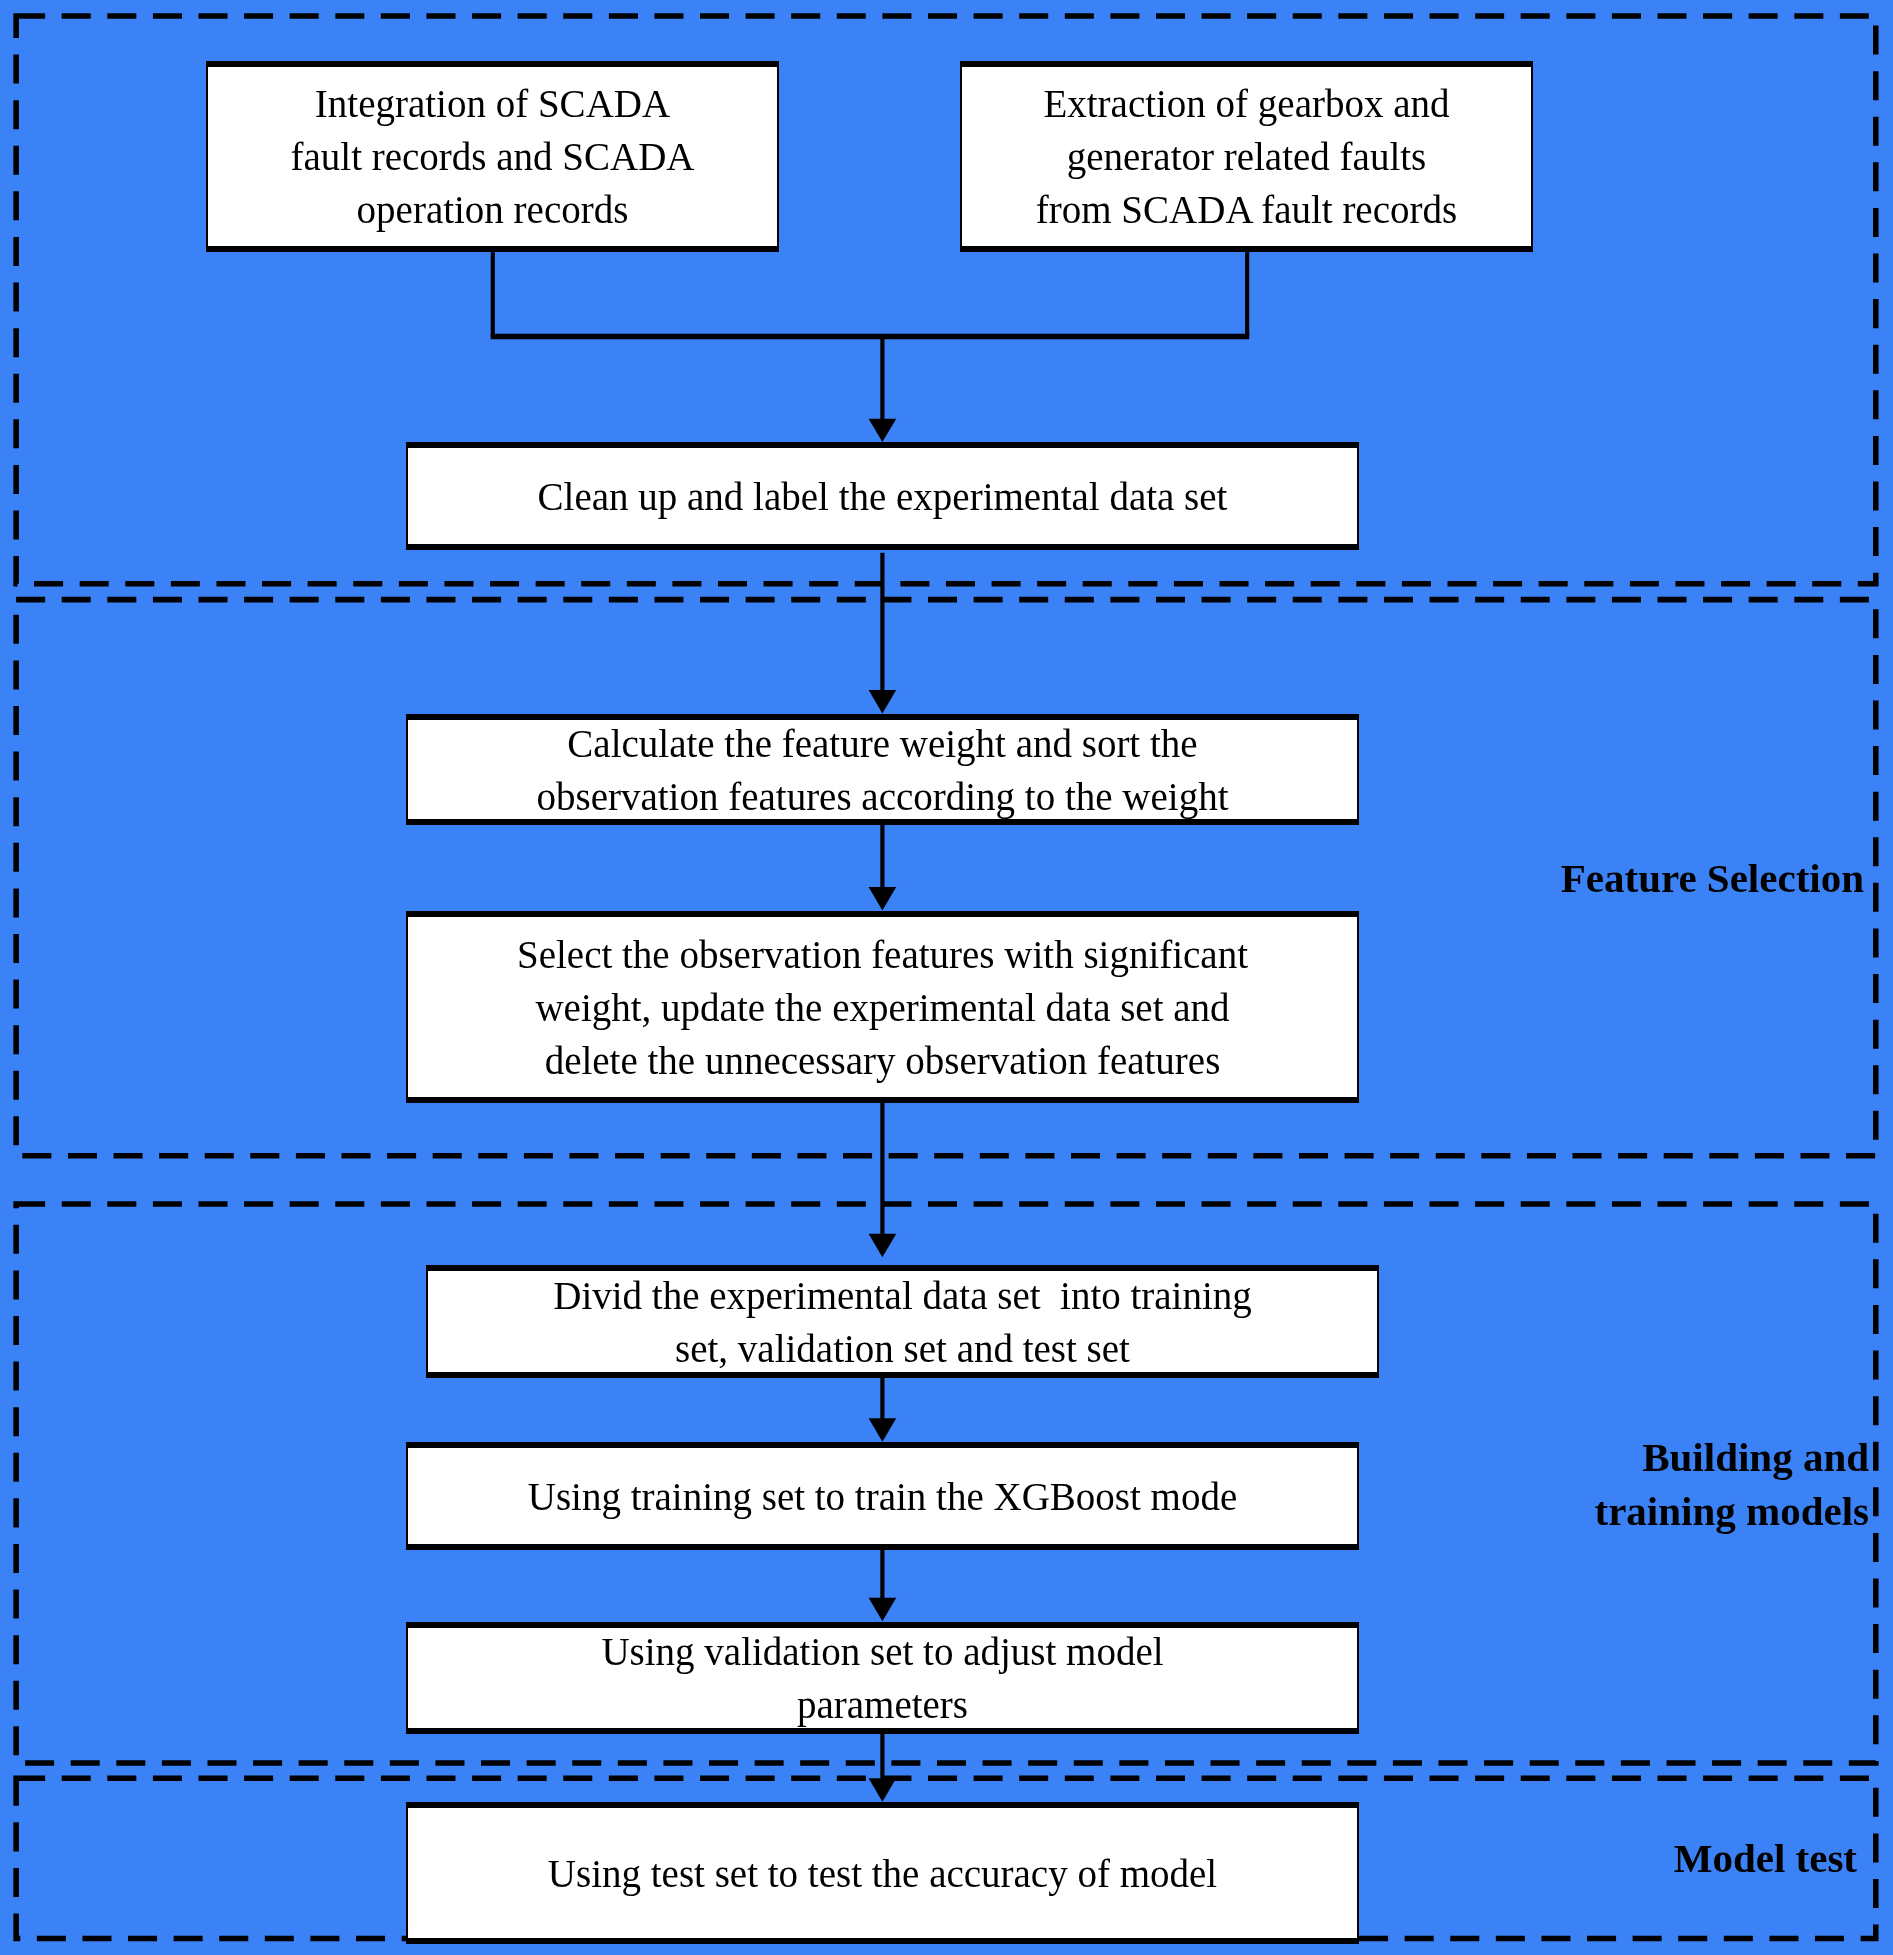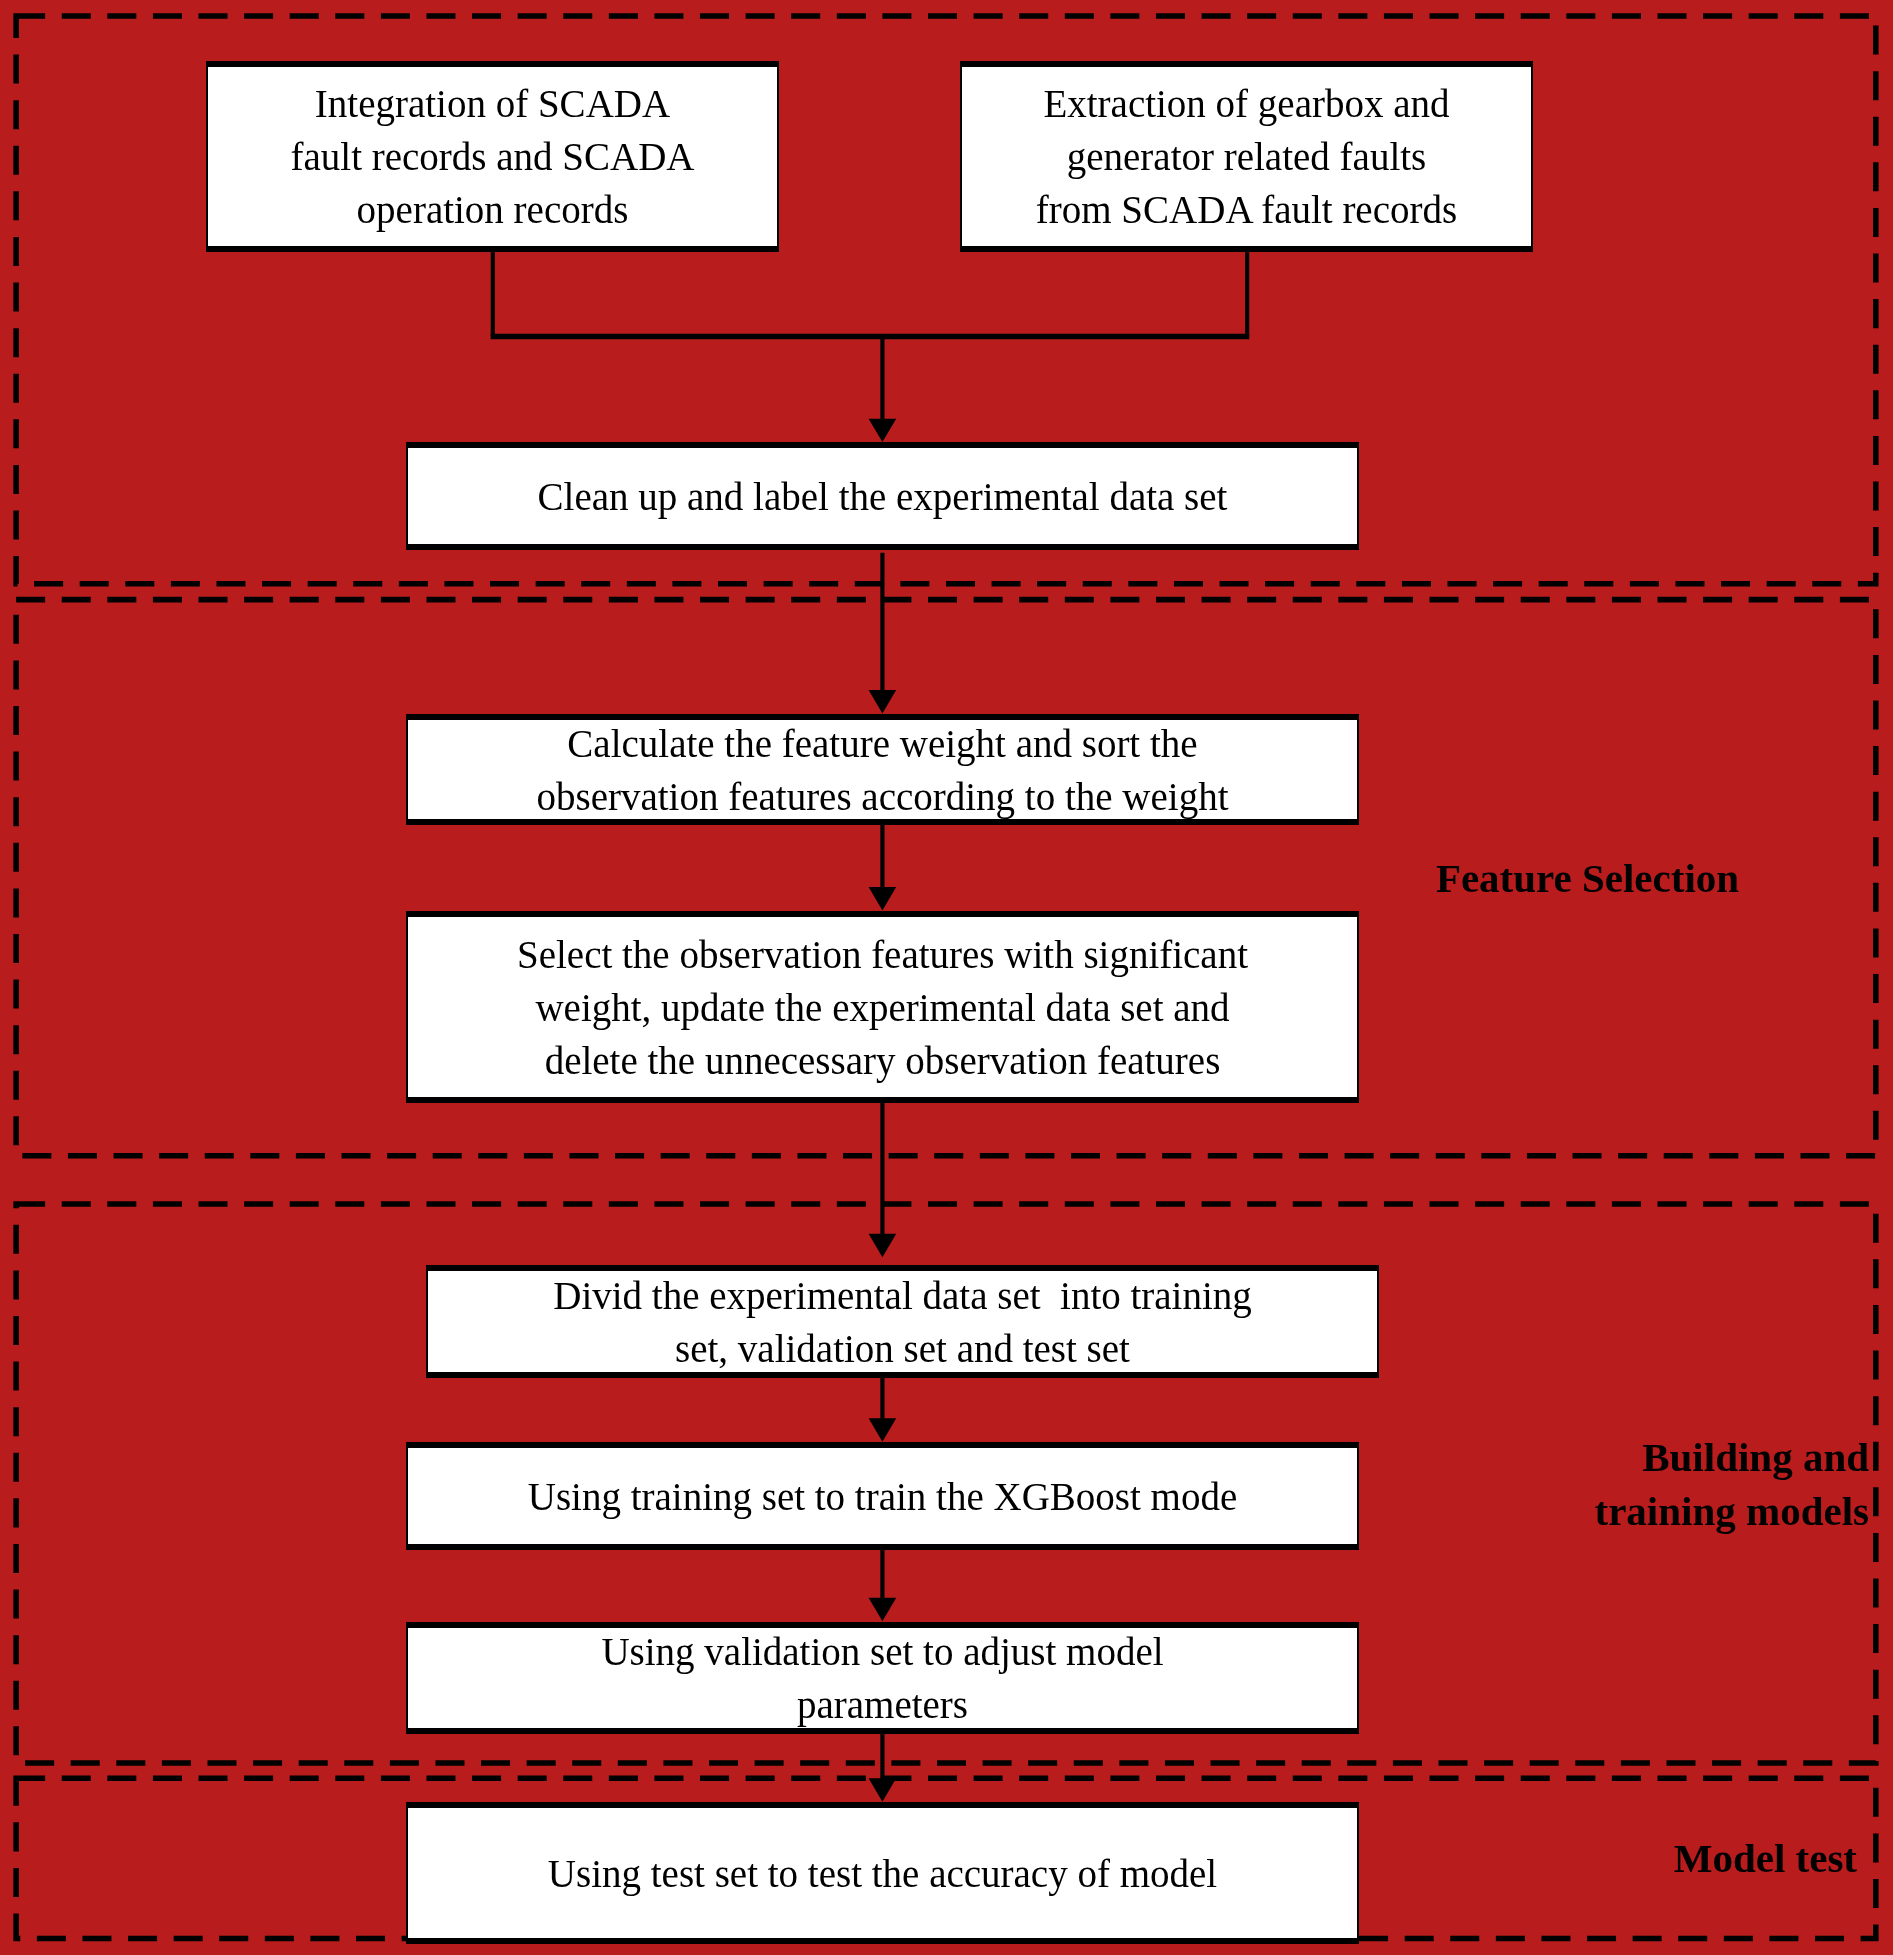--- a/index.html
+++ b/index.html
@@ -4,21 +4,21 @@
 <style>
   html, body {
     margin: 0;
     padding: 0;
     background: #ffffff;
   }
   .canvas {
     position: relative;
     width: 1894px;
     height: 1955px;
-    background: #b91c1c;
+    background: #3b82f6;
     font-family: "Liberation Serif", serif;
     color: #000000;
     overflow: hidden;
   }
   .connector-layer {
     position: absolute;
     left: 0;
     top: 0;
     width: 1894px;
     height: 1955px;
@@ -52,21 +52,21 @@
   .n-extraction  { left: 960px; top: 61px;   width: 573px;  height: 191px; }
   .n-clean       { left: 406px;  top: 442px;  width: 953px; height: 108px; }
   .n-calculate   { left: 406px;  top: 714px; width: 953px; height: 111px; }
   .n-select      { left: 406px;  top: 911px; width: 953px; height: 192px; }
   .n-divide      { left: 426px;  top: 1257px; width: 953px; height: 113px; margin-top: 8px; }
   .n-train       { left: 406px;  top: 1442px; width: 953px; height: 108px; }
   .n-validate    { left: 406px;  top: 1622px; width: 953px; height: 112px; }
   .n-test        { left: 406px;  top: 1802px; width: 953px; height: 142px; }
   
   .l-preprocessing { left: 1312px; top: 278px;  width: 553px; }
-  .l-feature       { left: 1311px; top: 851px; width: 553px; text-align: center; }
+  .l-feature       { left: 1311px; top: 851px; width: 553px; }
   .l-building      { left: 1316px; top: 1430px; width: 553px; }
   .l-modeltest     { left: 1304px; top: 1831px; width: 553px; }
 </style>
 </head>
 <body>
 
 <div class="canvas">
 
   <svg class="connector-layer" viewBox="0 0 2741 2830" xmlns="http://www.w3.org/2000/svg">
 

